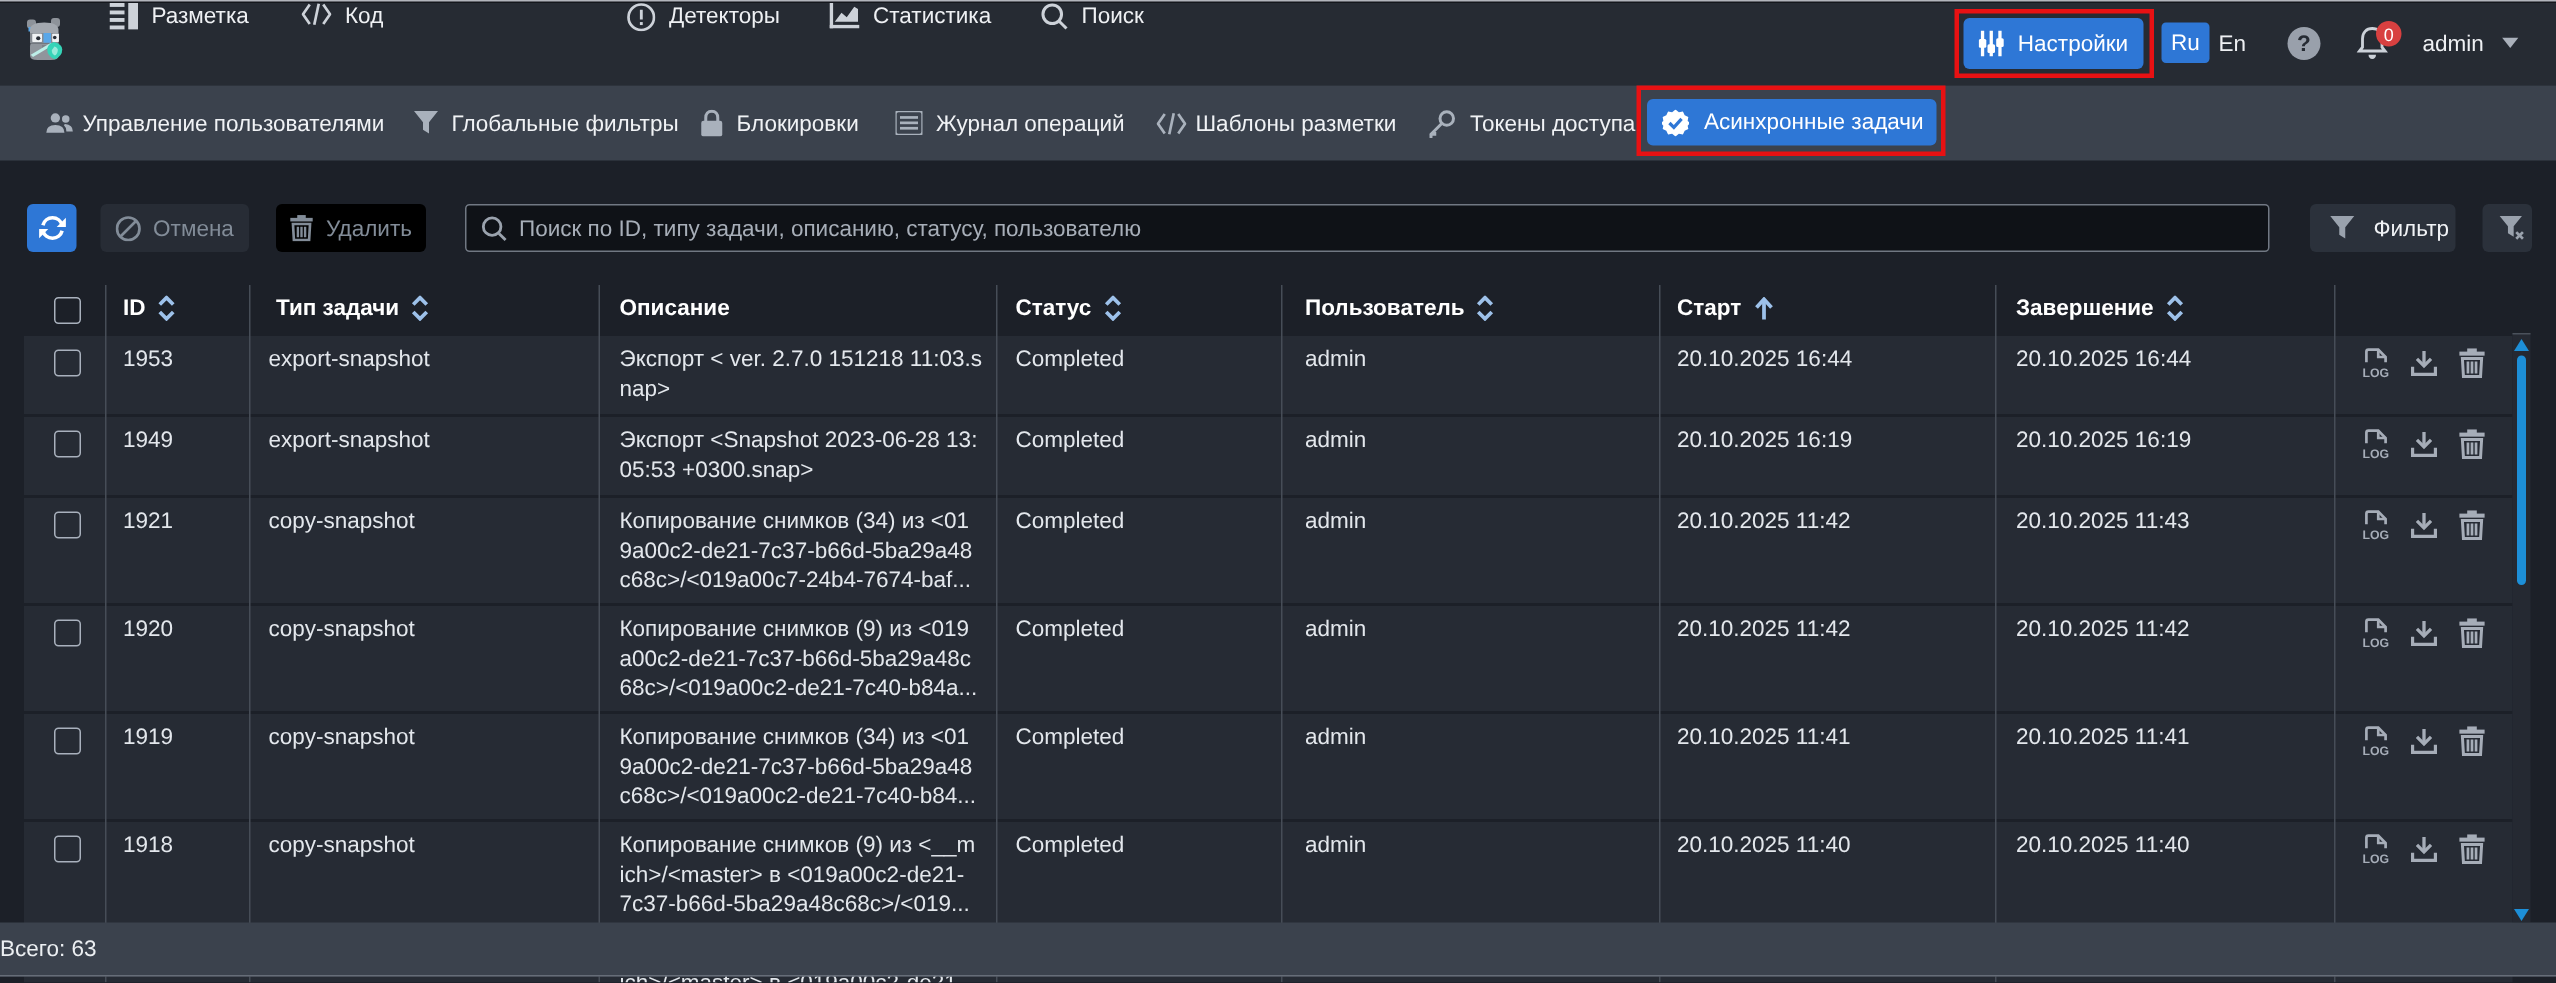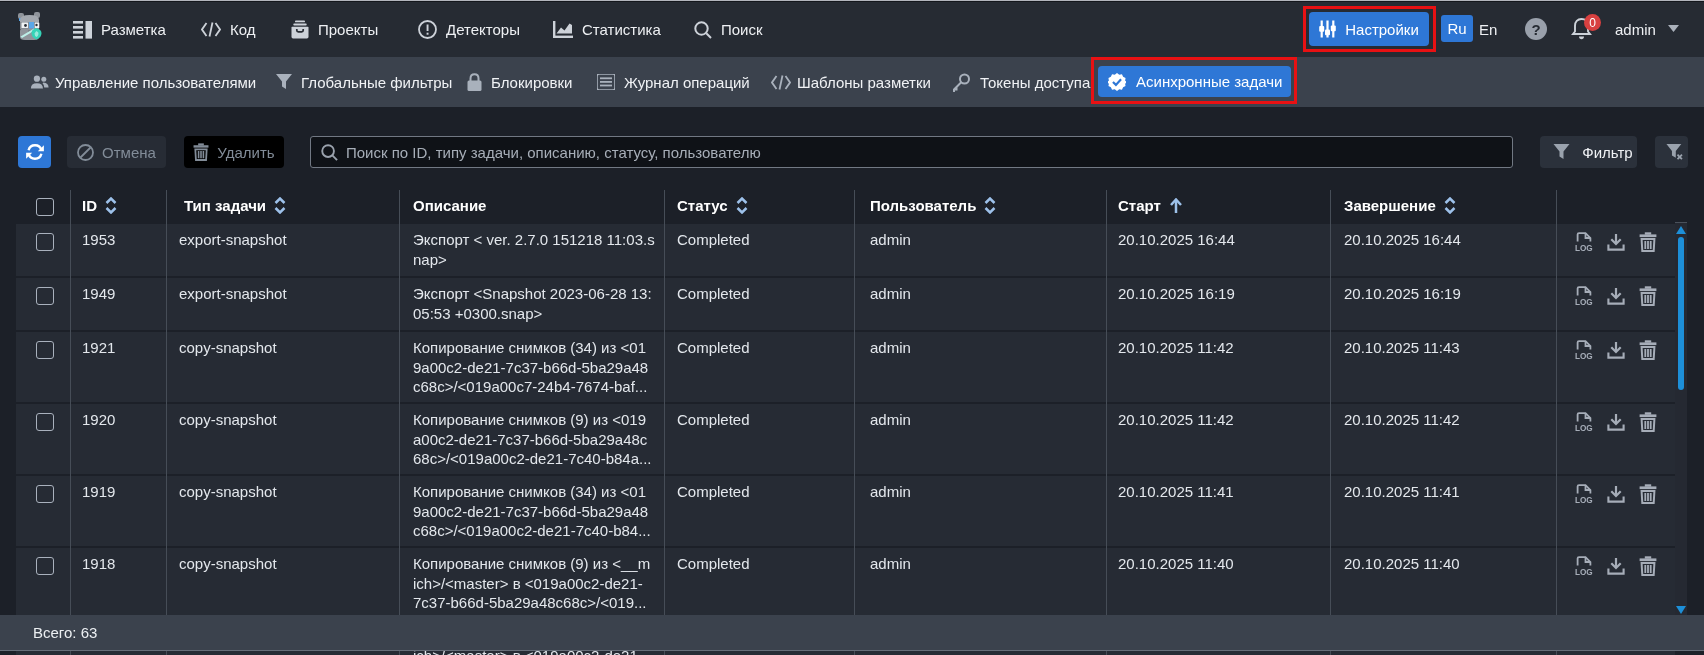--- a/index.html
+++ b/index.html
@@ -4,21 +4,21 @@
 <style>
   * { margin:0; padding:0; box-sizing:border-box; }
   html,body { width:1704px; height:655px; overflow:hidden; background:#1c2028;
     font-family:"Liberation Sans", sans-serif; }
   .abs { position:absolute; }
   #stage { position:relative; width:1704px; height:655px; }
   
   #topstrip { left:0; top:0; width:1704px; height:1px; background:#b2b5bc; border-bottom:1px solid #14171c; height:2px; box-sizing:border-box; }
   
   #navbar { left:0; top:2px; width:1704px; height:55px; background:#262b33; }
-  .navitem { position:absolute; top:0; height:55px; display:flex; align-items:center;
+  .navitem { position:absolute; top:0; height:55px; display:flex; 
      color:#eef0f3; font-size:15px; white-space:nowrap; }
   .navitem svg { margin-right:9px; }
   
   #subnav { left:0; top:57px; width:1704px; height:50px; background:#3b424d; }
   .subitem { position:absolute; top:0; height:50px; display:flex; align-items:center;
      color:#f0f2f5; font-size:15px; white-space:nowrap; }
   .subitem svg { margin-right:9px; }
   #asyncbtn { position:absolute; left:1098px; top:9px; width:193px; height:31px;
      background:#2e77d6; border-radius:4px; display:flex; align-items:center;
      color:#fff; font-size:15px; white-space:nowrap; }
@@ -45,21 +45,21 @@
   .cell { position:absolute; top:6px; color:#e3e7ec; font-size:15px; line-height:19.5px; }
   .cbx { position:absolute; left:20px; width:18px; height:18px;
      border:1.5px solid #a9b1bd; border-radius:3px; }
   .vline { position:absolute; top:0; width:1px; height:465px; background:#464d57; }
   
   #sbtrack { position:absolute; left:1675px; top:222px; width:12px; height:393px; background:#252932; }
   #sbthumb { position:absolute; left:1678px; top:237px; width:6px; height:153px; background:#1d8fd8; border-radius:3px; }
   
   #footer { left:0; top:615px; width:1704px; height:36px; background:#3b424d;
      border-bottom:1px solid #666d78; color:#eceff2; font-size:15px;
-     display:flex; align-items:center; padding-left:33px; }
+     display:flex; align-items:center; }
 </style>
 </head>
 <body>
 <div id="stage">
   <div class="abs" id="topstrip"></div>
 
   <div class="abs" id="navbar">
 
     <svg class="abs" style="left:17px;top:10px" width="25" height="29" viewBox="0 0 25 29">
       <rect x="1" y="1" width="6" height="6" rx="2" fill="#8e939a"></rect>
@@ -89,29 +89,20 @@
       Разметка
     </div>
     <div class="navitem" style="left:201px">
       <svg width="20" height="15" viewBox="0 0 20 15" fill="none" stroke="#cdd2d9" stroke-width="1.8">
         <path d="M5.5 1 L1 7.5 L5.5 14"></path>
           <path d="M14.5 1 L19 7.5 L14.5 14"></path>
           <path d="M11.5 0.5 L8.5 14.5"></path>
       </svg>
       Код
     </div>
-    <div class="navitem" style="left:291px">
-      <svg width="18" height="19" viewBox="0 0 18 19" fill="#cdd2d9">
-        <rect x="4" y="0.4" width="10" height="1.9" rx="0.9"></rect>
-        <rect x="2.3" y="3.5" width="13.4" height="1.9" rx="0.9"></rect>
-        <path d="M0.5 7.4 Q0.5 6.8 1.3 6.8 L16.7 6.8 Q17.5 6.8 17.5 7.4 L17.5 16.8 Q17.5 18.4 15.9 18.4 L2.1 18.4 Q0.5 18.4 0.5 16.8 Z"></path>
-        <path d="M5.8 9 L5.8 10.3 Q5.8 11.8 7.3 11.8 L10.7 11.8 Q12.2 11.8 12.2 10.3 L12.2 9" fill="none" stroke="#262b33" stroke-width="1.7"></path>
-      </svg>
-      Проекты
-    </div>
     <div class="navitem" style="left:553px">
       <svg width="20" height="17" viewBox="0 0 20 17" fill="#cdd2d9">
         <rect x="0" y="0" width="2.4" height="17"></rect>
         <rect x="0" y="14.6" width="20" height="2.4"></rect>
         <path d="M3.5 12.5 L8 6.5 L11.5 9.5 L16.5 2.5 L19 4 L19 12.5 Z"></path>
       </svg>
       Статистика
     </div>
     <div class="navitem" style="left:418px">
       <svg width="19" height="19" viewBox="0 0 19 19" fill="none">

